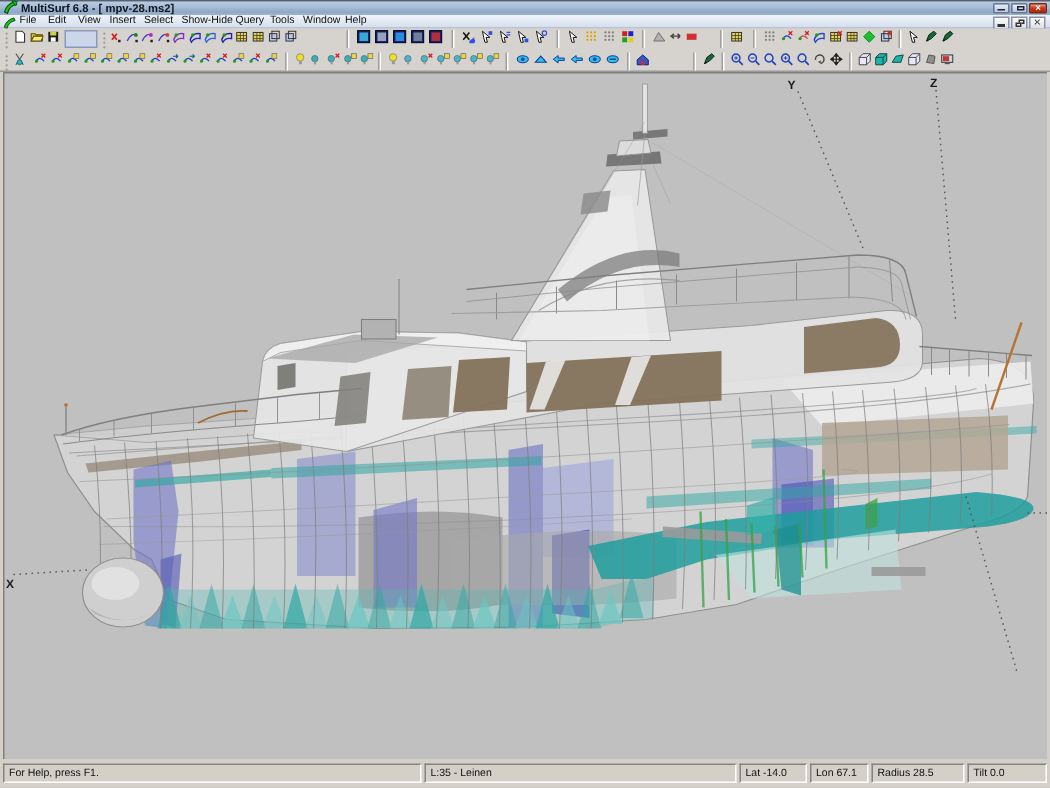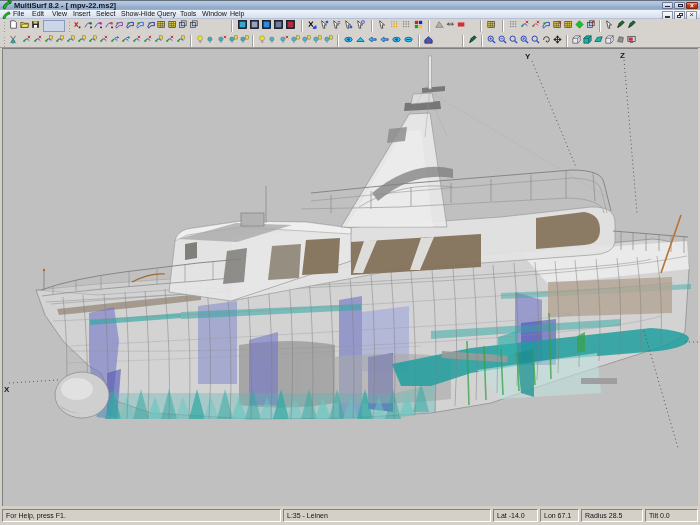--- a/index.html
+++ b/index.html
@@ -17,21 +17,21 @@
 .panel { position:absolute; top:3px; height:13px; border:1px solid; border-color:#838383 #fff #fff #838383; padding:2px 0 0 3px; }
 .tbtn { position:absolute; width:11px; height:9px; background:linear-gradient(#fdfdfd,#d8dce4); border:1px solid #8a94a4; font-size:6px; text-align:center; line-height:7px; color:#333; }
 </style></head>
 <body>
 <div id="app">
   <div id="titlebar">
     <svg style="position:absolute;left:2px;top:0px" width="10" height="10" viewBox="0 0 10 10">
       <path d="M1,8 Q2,3 8,1 L9,3 Q4,4 3,9 Z" fill="#18c018" stroke="#054a05" stroke-width="0.7"></path>
       <path d="M6,0.5 L9.5,1 L8.5,4 Z" fill="#18c018" stroke="#054a05" stroke-width="0.5"></path>
     </svg>
-    <span id="titletext">MultiSurf 8.2 - [ mpv-22.ms2]</span>
+    <span id="titletext">MultiSurf 6.8 - [ mpv-28.ms2]</span>
     <div style="position:absolute;right:27px;top:1.5px;width:11px;height:7px;background:linear-gradient(#e8eef8,#b8c8e0);border:1px solid #6a7a96;border-radius:1px">
         <div style="position:absolute;left:2px;bottom:1px;width:5px;height:1px;background:#223"></div>
       </div>
     <div style="position:absolute;right:15px;top:1.5px;width:11px;height:7px;background:linear-gradient(#e8eef8,#b8c8e0);border:1px solid #6a7a96;border-radius:1px">
         <div style="position:absolute;left:2.5px;top:1px;width:5px;height:3.5px;border:1px solid #223"></div>
       </div>
     <div style="position:absolute;right:2px;top:1.5px;width:12px;height:7px;background:linear-gradient(#f0a088,#d03818 45%,#b02808);border:1px solid #7a2a10;border-radius:1px;color:#fff;font-size:6.5px;font-weight:bold;text-align:center;line-height:6px">×</div>
   </div>
   <div id="menubar">
     <svg style="position:absolute;left:2px;top:0.5px" width="9" height="9" viewBox="0 0 10 10">

